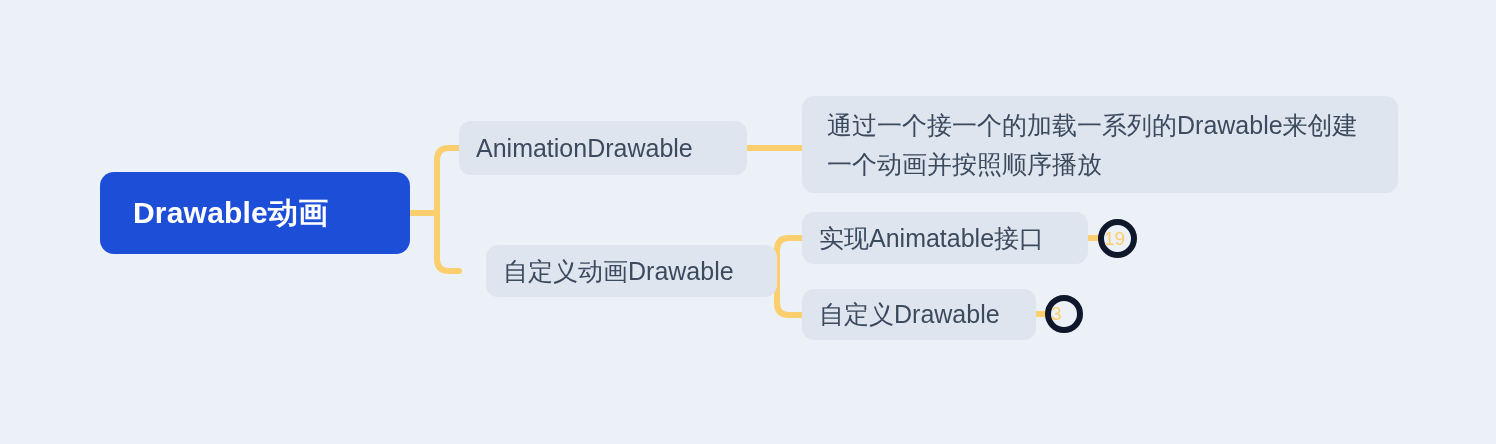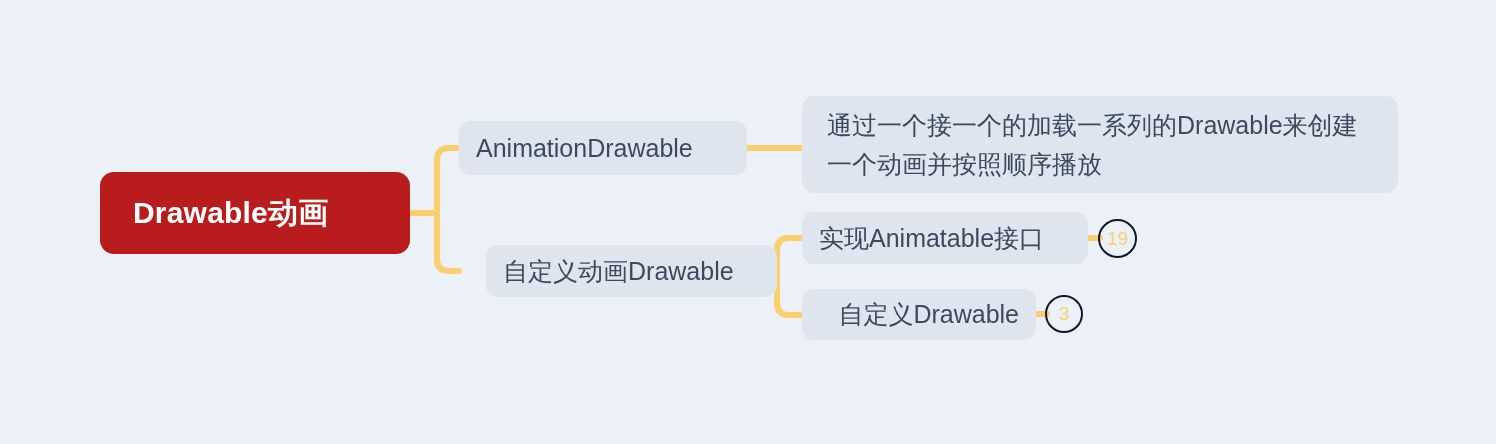--- a/index.html
+++ b/index.html
@@ -34,21 +34,21 @@
     border-radius: 12px;
     background: #dfe5ee;
     color: #3b4a5e;
     white-space: pre;
   }
   .node-root {
     left: 100px;
     top: 172px;
     width: 310px;
     height: 82px;
-    background: #b91c1c;
+    background: #1d4ed8;
     color: #ffffff;
     border-radius: 14px;
     font-size: 30px;
     font-weight: bold;
     letter-spacing: 0.2px;
     padding-left: 33px;
   }
   .node-branch {
     font-size: 25px;
     font-weight: normal;
@@ -87,31 +87,29 @@
     left: 802px;
     top: 212px;
     width: 286px;
     height: 52px;
   }
   .node-drawable {
     left: 802px;
     top: 289px;
     width: 234px;
     height: 51px;
-    justify-content: flex-end;
   }
   .badge {
     position: absolute;
     box-sizing: border-box;
     border-radius: 50%;
-    border: 2px solid #0f172a;
+    border: 6px solid #0f172a;
     color: #fbcf6d;
     display: flex;
     align-items: center;
-    justify-content: center;
     background: transparent;
   }
   .badge-19 {
     left: 1098px;
     top: 219px;
     width: 39px;
     height: 39px;
     font-size: 19px;
   }
   .badge-3 {

